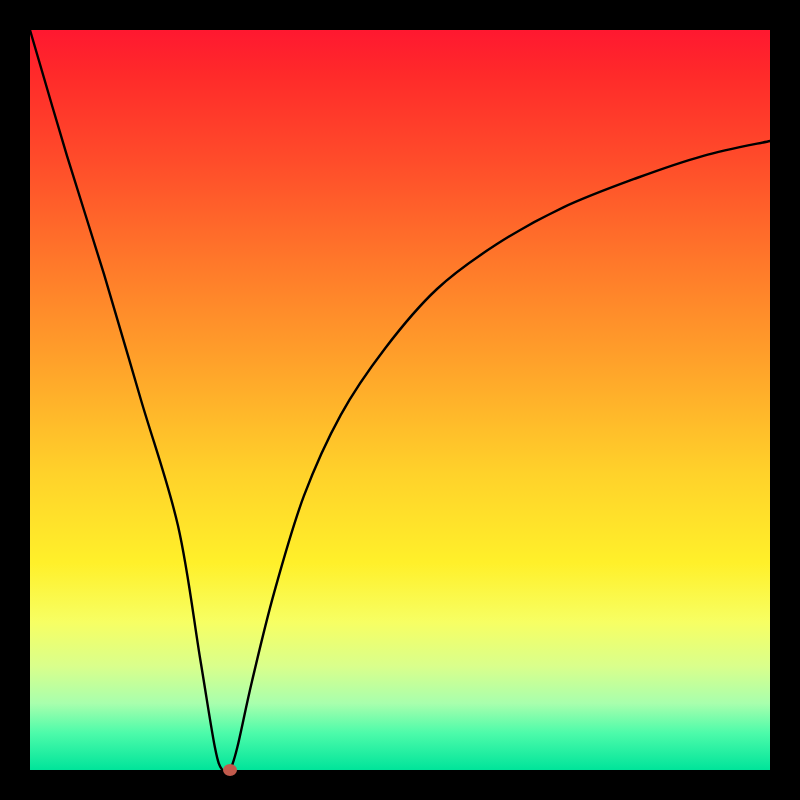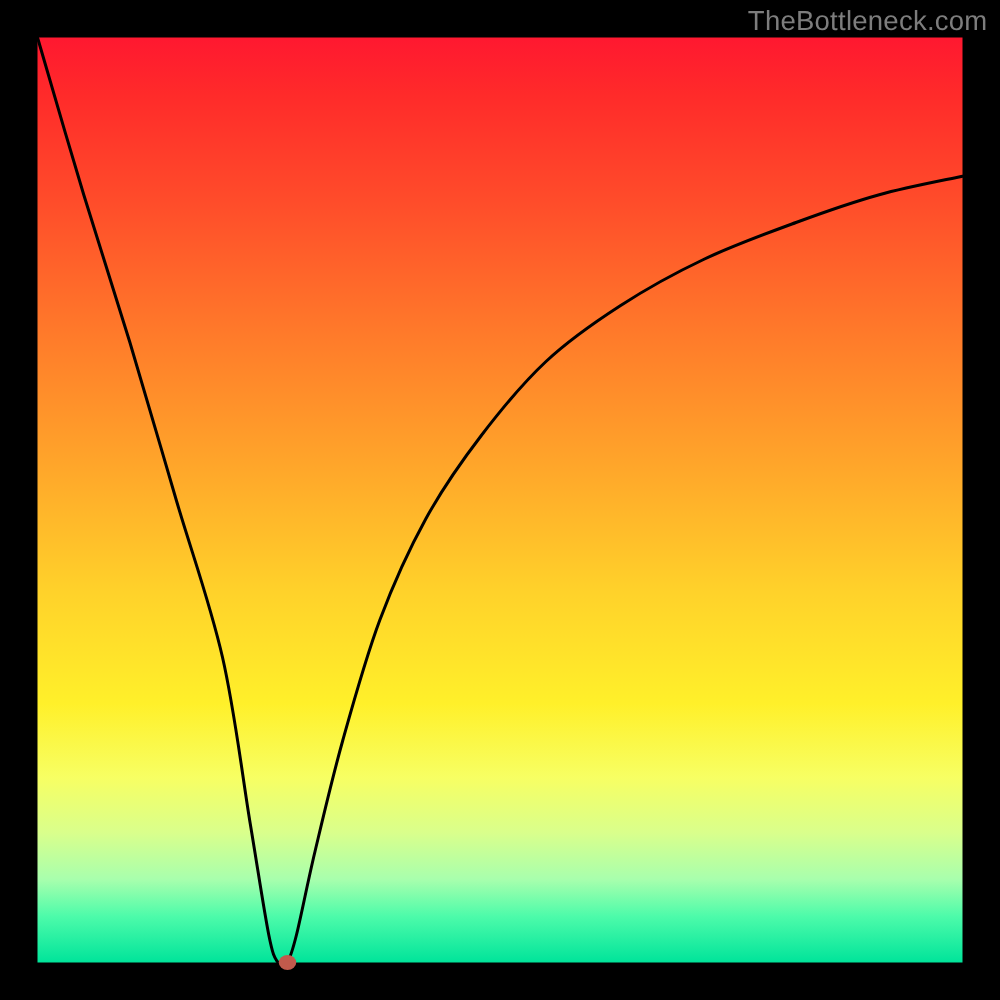--- a/index.html
+++ b/index.html
@@ -65,20 +65,19 @@
     height: 12px;
     border-radius: 50%;
     background: #c15a4c;
     transform: translate(-50%, -50%);
   }
 </style>
 </head>
 <body>
 
 <div class="frame">
-  <div class="watermark">TheBottleneck.com</div>
   <div class="plot-area">
     <svg class="curve" viewBox="0 0 740 740" preserveAspectRatio="none">
       <path id="curve-path" d="M 0.00 0.00 C 6.17 20.97, 24.67 85.10, 37.00 125.80 C 49.33 166.50, 61.67 203.50, 74.00 244.20 C 86.33 284.90, 98.67 328.07, 111.00 370.00 C 123.33 411.93, 138.13 452.63, 148.00 495.80 C 157.87 538.97, 164.03 592.00, 170.20 629.00 C 176.37 666.00, 181.30 699.30, 185.00 717.80 C 188.70 736.30, 189.93 736.30, 192.40 740.00 C 194.87 743.70, 197.33 743.70, 199.80 740.00 C 202.27 736.30, 203.50 732.60, 207.20 717.80 C 210.90 703.00, 215.83 677.10, 222.00 651.20 C 228.17 625.30, 235.57 593.23, 244.20 562.40 C 252.83 531.57, 262.70 495.80, 273.80 466.20 C 284.90 436.60, 297.23 409.47, 310.80 384.80 C 324.37 360.13, 339.17 339.17, 355.20 318.20 C 371.23 297.23, 388.50 276.27, 407.00 259.00 C 425.50 241.73, 445.23 228.17, 466.20 214.60 C 487.17 201.03, 509.37 188.70, 532.80 177.60 C 556.23 166.50, 583.37 156.63, 606.80 148.00 C 630.23 139.37, 651.20 131.97, 673.40 125.80 C 695.60 119.63, 728.90 113.47, 740.00 111.00" fill="none" stroke="#000" stroke-width="2.4" stroke-linejoin="round" stroke-linecap="round"></path>
     </svg>
     <div id="min-marker" class="marker" style="left: 199.8px; top: 740px; background: rgb(193, 90, 76);"></div>
   </div>
 </div>
 
 </body></html>

